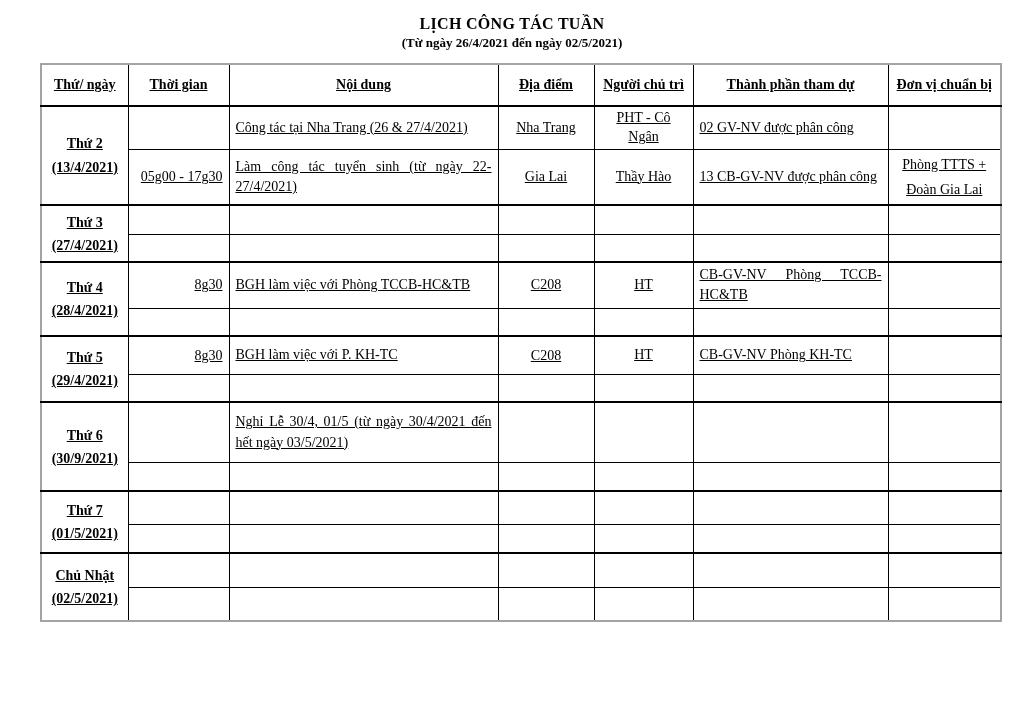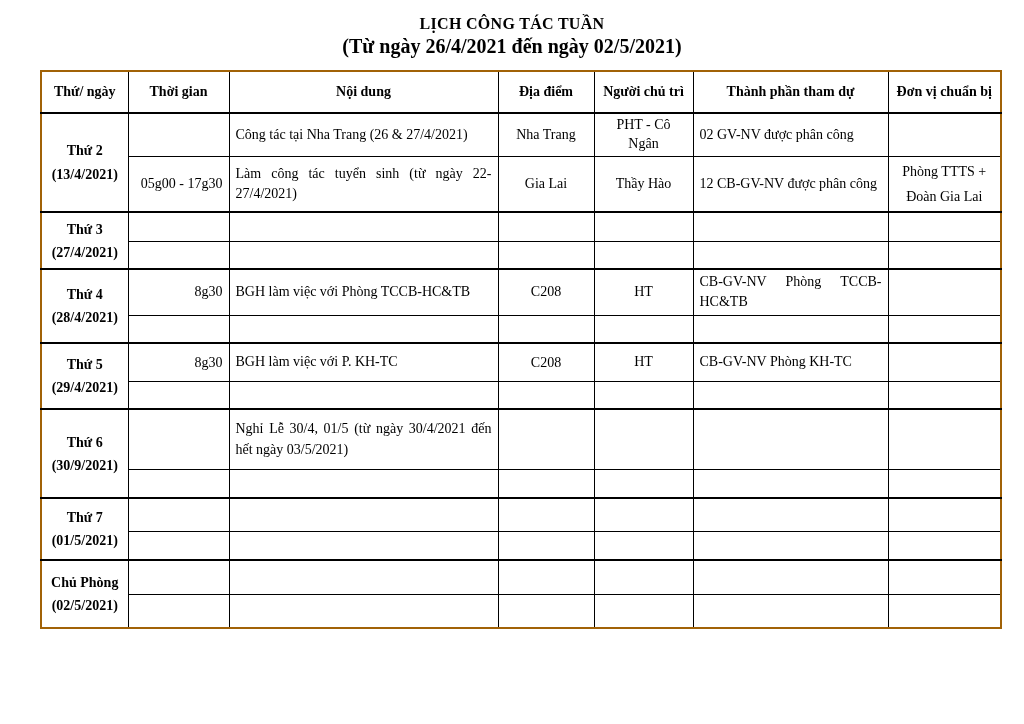--- a/index.html
+++ b/index.html
@@ -21,41 +21,41 @@
   .title-block {
     text-align: center;
     padding-top: 15px;
   }
   .doc-title {
     font-size: 16px;
     font-weight: bold;
     letter-spacing: 0.3px;
   }
   .doc-subtitle {
-    font-size: 20px;
+    font-size: 13px;
     font-weight: bold;
     margin-top: 2px;
   }
   table.schedule {
     border-collapse: collapse;
     table-layout: fixed;
     width: 960px;
     margin-left: 40px;
     margin-top: 12px;
     font-size: 14px;
   }
   table.schedule col.c-day   { width: 87px;  }
   table.schedule col.c-time  { width: 101px; }
   table.schedule col.c-cont  { width: 269px; }
   table.schedule col.c-loc   { width: 96px;  }
   table.schedule col.c-chair { width: 99px;  }
   table.schedule col.c-part  { width: 195px; }
   table.schedule col.c-prep  { width: 113px; }
 
-  table.schedule { border: 2px solid #a16207; }
+  table.schedule { border: 2px solid #a3a3a3; text-decoration: underline; }
   table.schedule th,
   table.schedule td {
     border: 1px solid #000;
     vertical-align: middle;
     padding: 2px 6px;
     overflow: hidden;
   }
   tr.block-start th,
   tr.block-start td { border-top: 2px solid #000; }
 
@@ -132,21 +132,21 @@
       <td class="location-cell">Nha Trang</td>
       <td class="chair-cell">PHT - Cô Ngân</td>
       <td class="participants-cell">02 GV-NV được phân công</td>
       <td class="prep-cell"></td>
     </tr>
     <tr style="height:50px;">
       <td class="time-cell">05g00 - 17g30</td>
       <td class="content-cell">Làm công tác tuyển sinh (từ ngày 22-27/4/2021)</td>
       <td class="location-cell">Gia Lai</td>
       <td class="chair-cell">Thầy Hào</td>
-      <td class="participants-cell">12 CB-GV-NV được phân công</td>
+      <td class="participants-cell">13 CB-GV-NV được phân công</td>
       <td class="prep-cell">Phòng TTTS + Đoàn Gia Lai</td>
     </tr>
 
     <tr class="block-start" style="height:29px;">
       <td class="day-cell" rowspan="2">
         <div>Thứ 3</div>
         <div>(27/4/2021)</div>
       </td>
       <td class="time-cell"></td>
       <td class="content-cell"></td>
@@ -243,21 +243,21 @@
       <td class="time-cell"></td>
       <td class="content-cell"></td>
       <td class="location-cell"></td>
       <td class="chair-cell"></td>
       <td class="participants-cell"></td>
       <td class="prep-cell"></td>
     </tr>
 
     <tr class="block-start" style="height:34px;">
       <td class="day-cell" rowspan="2">
-        <div>Chủ Phòng</div>
+        <div>Chủ Nhật</div>
         <div>(02/5/2021)</div>
       </td>
       <td class="time-cell"></td>
       <td class="content-cell"></td>
       <td class="location-cell"></td>
       <td class="chair-cell"></td>
       <td class="participants-cell"></td>
       <td class="prep-cell"></td>
     </tr>
     <tr style="height:34px;">

